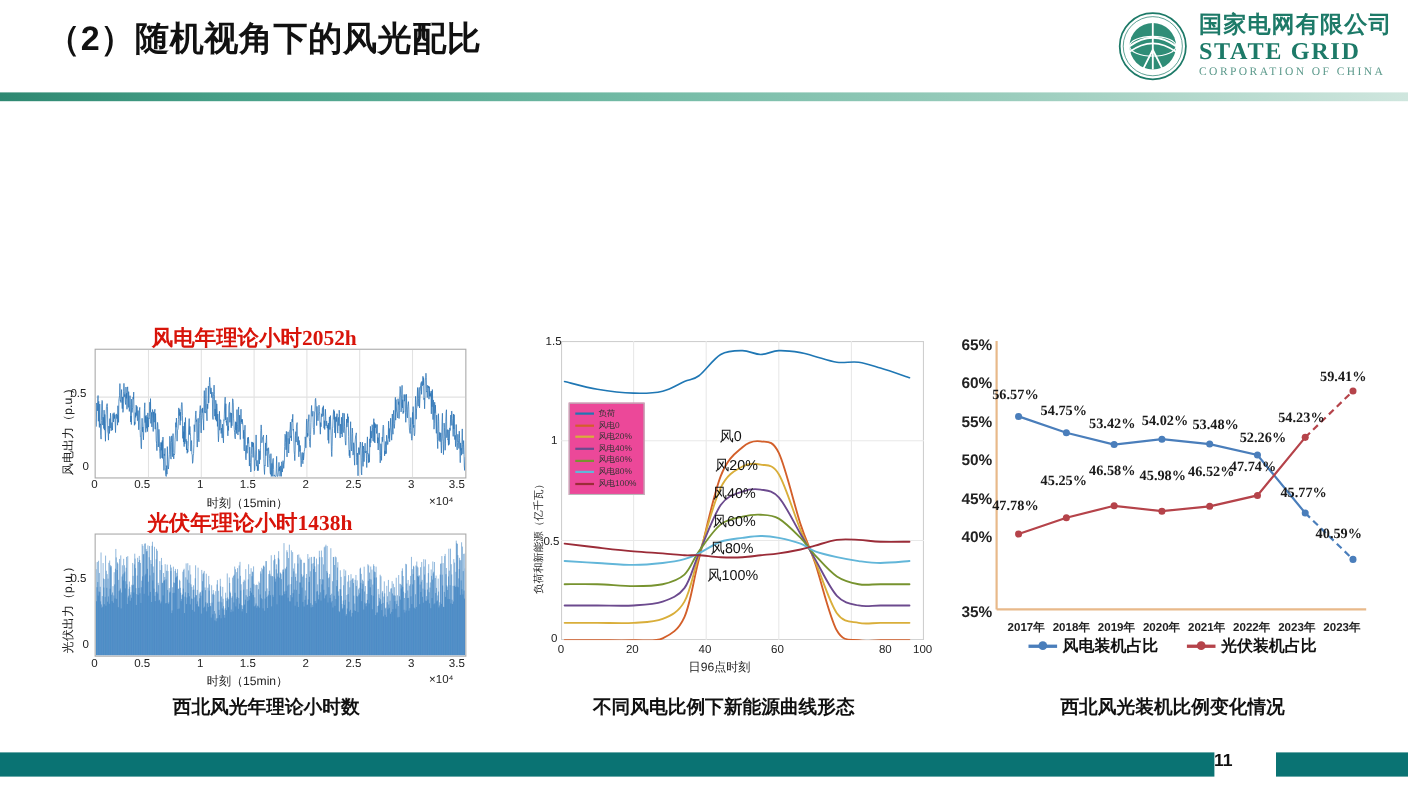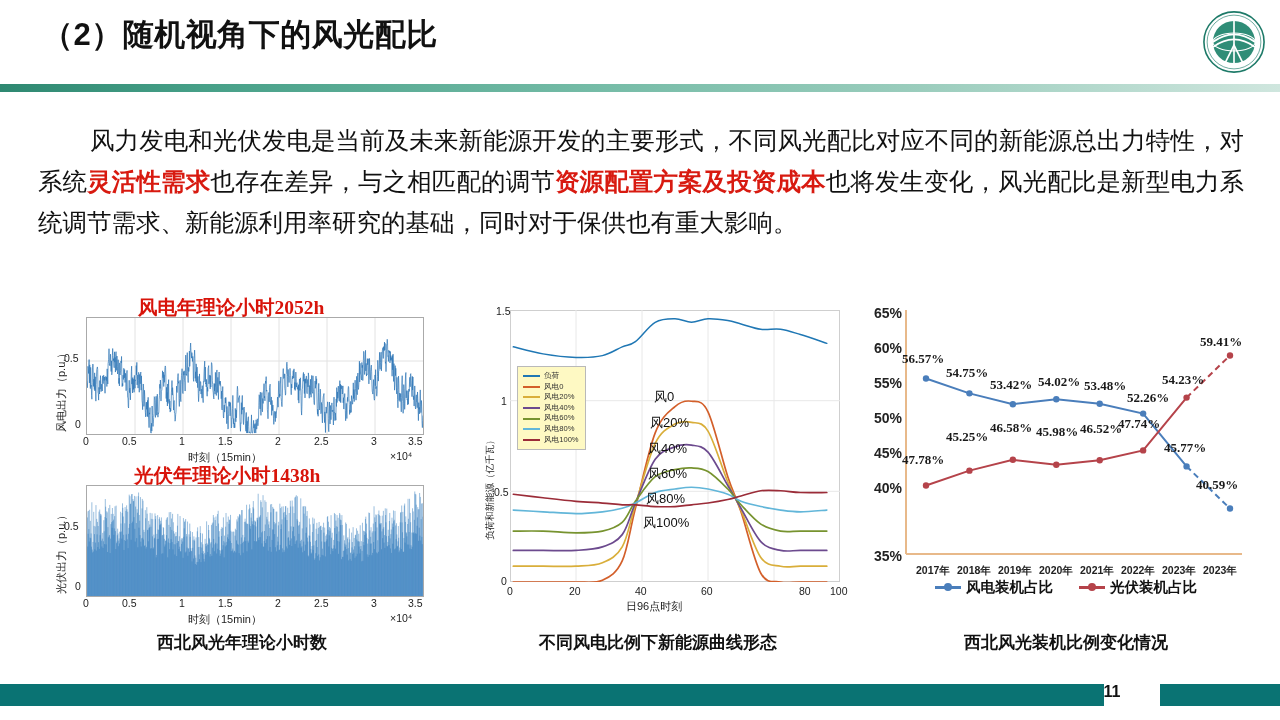--- a/index.html
+++ b/index.html
@@ -58,21 +58,21 @@
   .xlab{position:absolute;font-size:11px;color:#222;white-space:nowrap;}
   .tick{position:absolute;font-size:10.5px;color:#222;}
   .exp{position:absolute;font-size:10.5px;color:#222;}
 
   
   .fig2{left:468px;width:380px;height:370px;}
   
   .fig3{left:866px;width:400px;height:370px;}
 
   .legend2{
-    position:absolute;border:1px solid #b9b9b9;background:#fef9c3;
+    position:absolute;border:1px solid #b9b9b9;background:#ec4899;
     padding:4px 6px 4px 5px;font-size:7.6px;color:#333;line-height:10.6px;
   }
   .legend2 .row{display:flex;align-items:center;gap:4px;white-space:nowrap;}
   .legend2 .sw{width:17px;height:0;border-top:2px solid #000;display:inline-block;}
 
   .ann{position:absolute;font-size:13px;color:#111;white-space:nowrap;
        font-family:"Liberation Sans","DejaVu Sans",sans-serif;}
 
   .lgd3{position:absolute;left:0;width:100%;display:flex;justify-content:center;
         gap:26px;font-size:14.5px;font-weight:bold;color:#111;}
@@ -104,28 +104,30 @@
       <svg class="logo-mark" viewBox="0 0 100 100">
         <circle cx="50" cy="50" r="47" fill="none" stroke="#1d7a68" stroke-width="2.5"></circle>
         <circle cx="50" cy="50" r="42" fill="none" stroke="#1d7a68" stroke-width="1"></circle>
         <circle cx="50" cy="50" r="33" fill="#2f8d77"></circle>
         <path d="M17 50 Q50 26 83 50" fill="none" stroke="#ffffff" stroke-width="2.6"></path>
         <path d="M17 58 Q50 34 83 58" fill="none" stroke="#ffffff" stroke-width="2.6"></path>
         <path d="M50 17 L50 83" stroke="#ffffff" stroke-width="2.6"></path>
         <path d="M36 83 L50 55 L64 83" fill="none" stroke="#ffffff" stroke-width="2.6"></path>
         <ellipse cx="50" cy="50" rx="33" ry="14" fill="none" stroke="#ffffff" stroke-width="1.6"></ellipse>
       </svg>
+      <div class="logo-text">
+        <div class="logo-cn">国家电网有限公司</div>
+        <div class="logo-en">STATE GRID</div>
+        <div class="logo-sub">CORPORATION OF CHINA</div>
+      </div>
     </div>
 
     <div class="header-rule"></div>
   </div>
 
-  <div class="para">
-    <span class="ind"></span><span>风力发电和光伏发电是当前及未来新能源开发的主要形式，不同风光配比对应不同的新能源总出力特性，对系统</span><span class="hl">灵活性需求</span><span>也存在差异，与之相匹配的调节</span><span class="hl">资源配置方案及投资成本</span><span>也将发生变化，风光配比是新型电力系统调节需求、新能源利用率研究的基础，同时对于保供也有重大影响。</span>
-  </div>
 
   <div class="figs">
 
     <div class="fig fig1">
 
       <div class="f1-title" style="left:96px;top:2px;">风电年理论小时2052h</div>
 
       <div class="panel" style="left:44px;top:25px;width:336px;height:116px;">
         <svg width="336" height="116" viewBox="0 0 336 116" preserveAspectRatio="none">
           <line x1="0" y1="43" x2="336" y2="43" stroke="#e2e2e2" stroke-width="1"></line>

